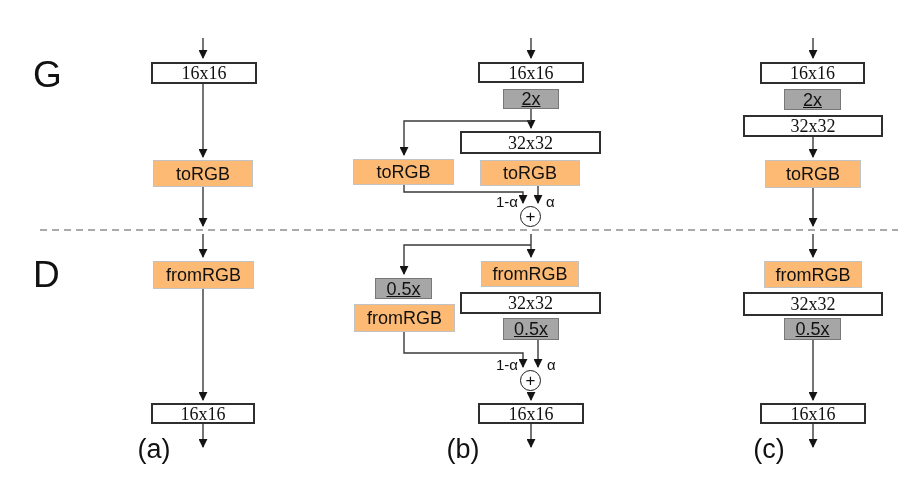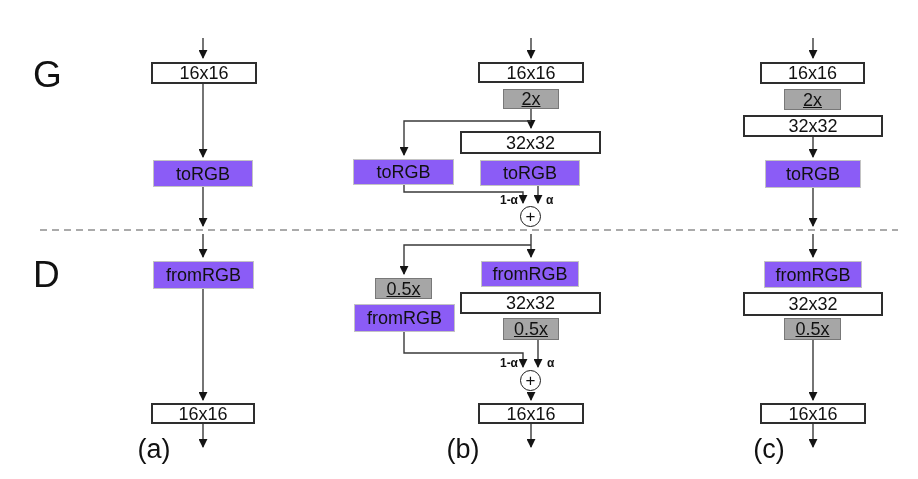--- a/index.html
+++ b/index.html
@@ -6,31 +6,31 @@
   .canvas{
     position:relative;width:918px;height:479px;background:#ffffff;
     font-family:"Liberation Sans", sans-serif;color:#111;overflow:hidden;
   }
   .connectors{position:absolute;left:0;top:0;width:918px;height:479px;}
   .connectors path{stroke:#3a3a3a;stroke-width:1.4;fill:none;}
   .box{
     position:absolute;display:flex;align-items:center;justify-content:center;
     font-size:18px;line-height:1;box-sizing:border-box;white-space:nowrap;
   }
-  .box.white{background:#ffffff;border:2px solid #2e2e2e;}
-  .box.light{background:#8b5cf6;border:1px solid #c3c3c3;}
+  .box.white{background:#ffffff;border:2px solid #2e2e2e;font-family:Liberation Serif, serif;}
+  .box.light{background:#fdba74;border:1px solid #c3c3c3;}
   .box.dark{background:#a6a6a6;border:1.5px solid #787878;text-decoration:underline;}
   .sum-circle{
     position:absolute;width:21px;height:21px;border:1.6px solid #1c1c1c;border-radius:50%;
     background:#ffffff;display:flex;align-items:center;justify-content:center;
     font-size:17px;line-height:1;box-sizing:border-box;
   }
   .net-label{position:absolute;font-size:37px;line-height:1;}
   .phase-label{position:absolute;font-size:27px;line-height:1;width:58px;text-align:center;}
-  .alpha-label{position:absolute;font-size:12px;line-height:1;font-weight:bold;}
+  .alpha-label{position:absolute;font-size:15px;line-height:1;}
   .alpha-label.right-align{width:32px;text-align:right;}
   .divider{
     position:absolute;left:40px;top:229px;width:858px;height:2px;
     background:repeating-linear-gradient(90deg,#aaaaaa 0 7px,transparent 7px 12px);
   }
 </style>
 </head>
 <body>
 
 <div class="canvas">

